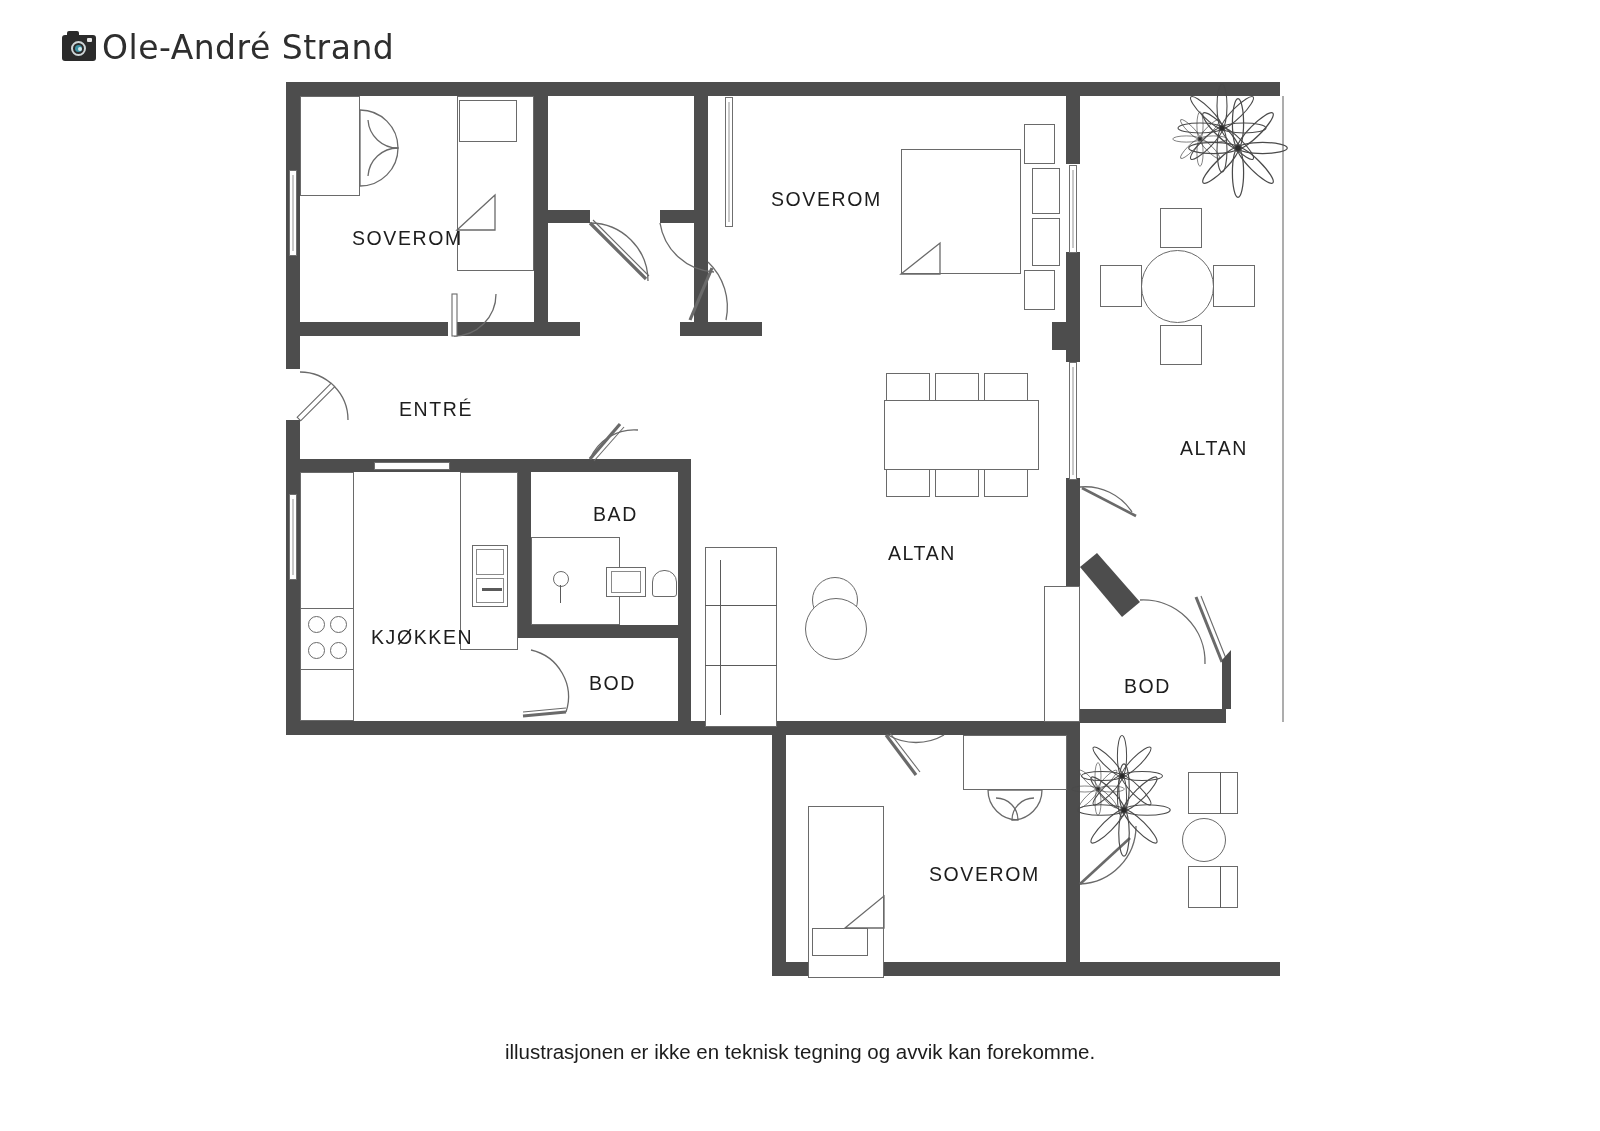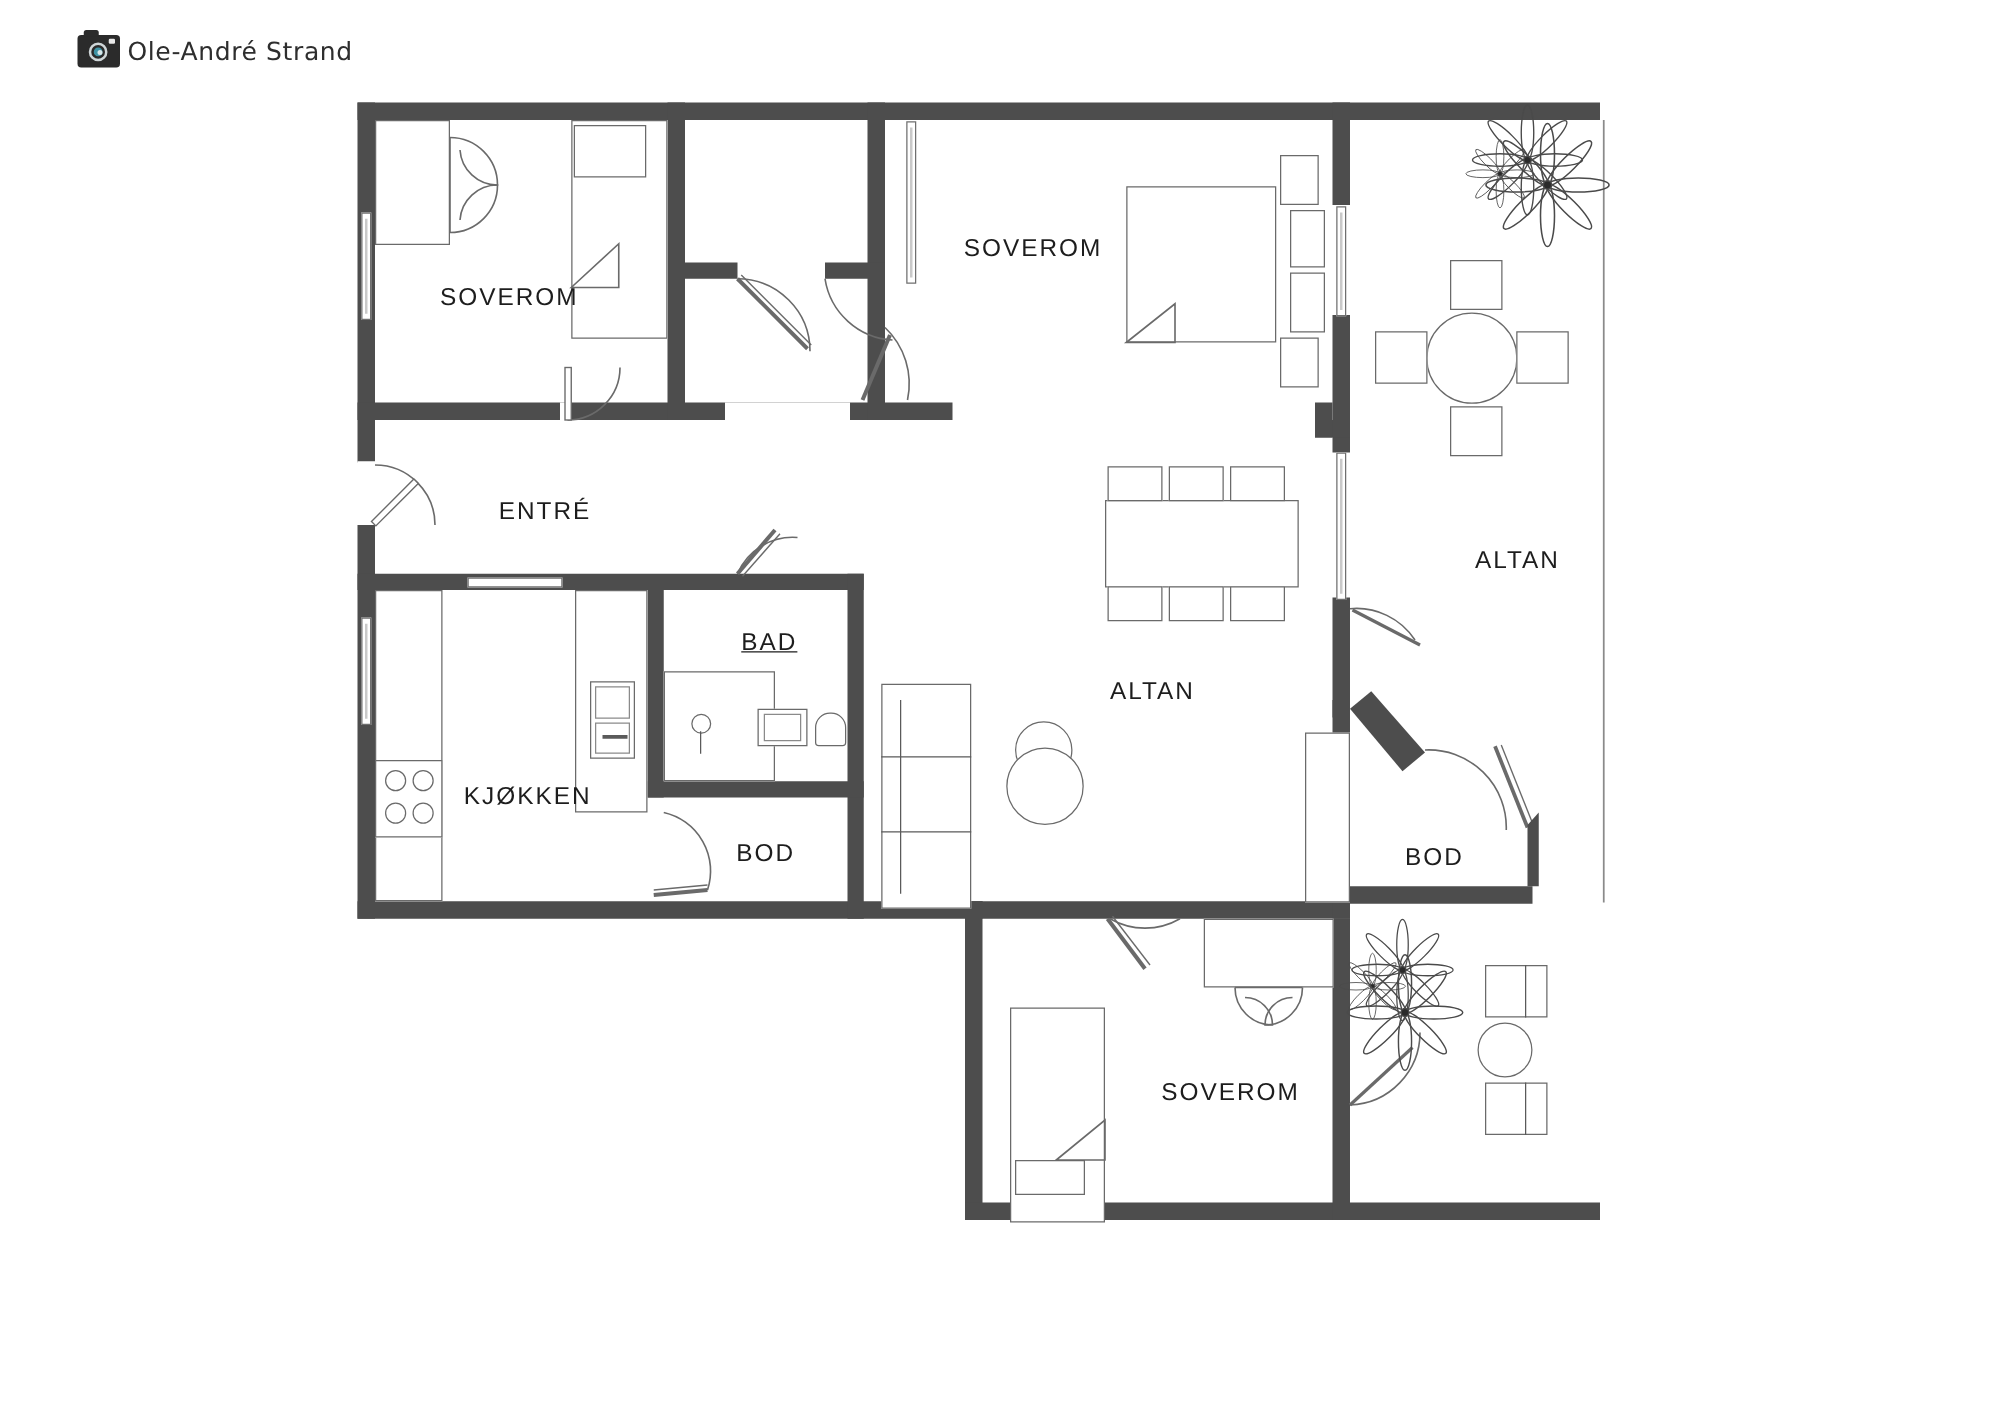--- a/index.html
+++ b/index.html
@@ -7,21 +7,21 @@
   #stage{position:absolute;left:0;top:0;width:1600px;height:1131px;}
 
   
   .logo{position:absolute;left:62px;top:28px;display:flex;align-items:center;gap:6px;}
   .cam{width:34px;height:26px;position:relative;background:#2b2b2b;border-radius:3px;}
   .cam .top{position:absolute;left:5px;top:-4px;width:12px;height:5px;background:#2b2b2b;border-radius:2px 2px 0 0;}
   .cam .flash{position:absolute;right:4px;top:3px;width:5px;height:4px;background:#e9e9e9;border-radius:1px;}
   .cam .lens{position:absolute;left:9px;top:6px;width:15px;height:15px;border-radius:50%;background:#2b2b2b;border:2px solid #cfd6d8;box-sizing:border-box;}
   .cam .lens i{position:absolute;left:2px;top:2px;right:2px;bottom:2px;border-radius:50%;background:#3f93a5;display:block;}
   .cam .lens i:after{content:"";position:absolute;left:3px;top:2px;width:4px;height:4px;border-radius:50%;background:#d8e7ea;}
-  .logo-text{font-family:"DejaVu Sans",sans-serif;font-size:20px;color:#2e2e2e;letter-spacing:.5px;font-weight:400;}
+  .logo-text{font-family:"DejaVu Sans",sans-serif;font-size:33px;color:#2e2e2e;letter-spacing:.5px;font-weight:400;}
 
   
   .caption{position:absolute;left:0;top:1040px;width:1600px;text-align:center;font-size:20.5px;color:#1c1c1c;
            font-family:"Liberation Sans",sans-serif;}
 
   
   .plan{position:absolute;left:0;top:0;width:1600px;height:1131px;}
   .w{position:absolute;background:#4d4d4d;}          
   .fill{position:absolute;background:#ffffff;}        
   .ln{position:absolute;background:#5a5a5a;}          
@@ -297,23 +297,24 @@
             </g>
         </g>
 
       </g>
     </svg>
 
     <div class="lbl" style="left:352px;top:227px;">SOVEROM</div>
     <div class="lbl" style="left:771px;top:188px;">SOVEROM</div>
     <div class="lbl" style="left:399px;top:398px;">ENTRÉ</div>
     <div class="lbl" style="left:371px;top:626px;">KJØKKEN</div>
-    <div class="lbl" style="left:593px;top:503px;text-decoration:underline;">BAD</div>
+    <div class="lbl" style="left:593px;top:503px;">BAD</div>
     <div class="lbl" style="left:589px;top:672px;">BOD</div>
     <div class="lbl" style="left:888px;top:542px;">ALTAN</div>
     <div class="lbl" style="left:1180px;top:437px;">ALTAN</div>
     <div class="lbl" style="left:1124px;top:675px;">BOD</div>
     <div class="lbl" style="left:929px;top:863px;">SOVEROM</div>
 
   </div>
 
+  <div class="caption">illustrasjonen er ikke en teknisk tegning og avvik kan forekomme.</div>
 
 </div>
 
 </body></html>

